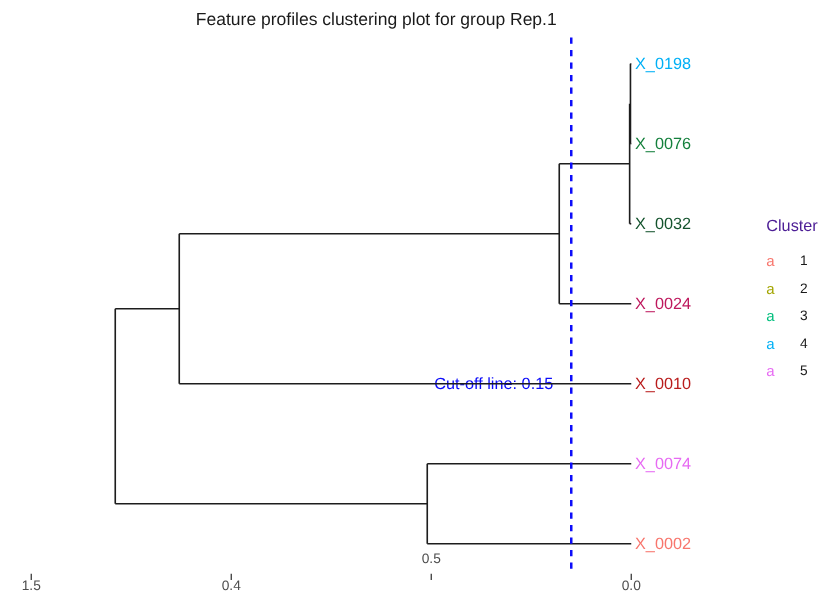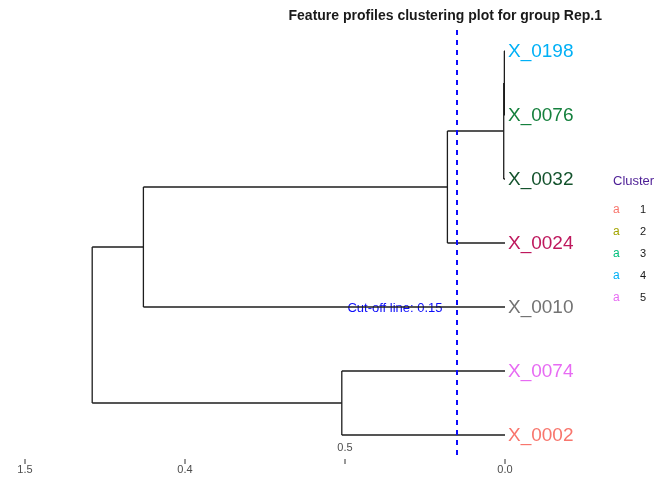--- a/index.html
+++ b/index.html
@@ -8,41 +8,40 @@
   #app {
     position: relative;
     width: 672px; height: 480px;
     background: #ffffff;
     font-family: "Liberation Sans", sans-serif;
     overflow: hidden;
   }
   #plot-title {
     position: absolute;
     top: 7px; left: 0; width: 602px;
-    text-align: right;
+    text-align: center;
     font-size: 14px;
     color: #1a1a1a;
     white-space: nowrap;
-    font-weight: bold;
   }
   #cutoff-label {
     position: absolute;
     z-index: 1;
     font-size: 13px;
     transform: translate(-50%, -50%);
     white-space: nowrap;
   }
   #canvas {
     position: absolute; left: 0; top: 0;
     z-index: 2;
   }
   .leaf-label {
     position: absolute;
     z-index: 3;
-    font-size: 19px;
+    font-size: 13px;
     transform: translateY(-50%);
     white-space: nowrap;
   }
   .tick-label {
     position: absolute;
     z-index: 3;
     font-size: 11px;
     color: #4d4d4d;
     transform: translateX(-50%);
   }
@@ -105,21 +104,21 @@
       <line x1="185" y1="459" x2="185" y2="464" stroke="#333333" stroke-width="1"></line>
       <line x1="345" y1="459" x2="345" y2="464" stroke="#333333" stroke-width="1"></line>
       <line x1="505" y1="459" x2="505" y2="464" stroke="#333333" stroke-width="1"></line>
     </svg>
 
   <div id="leaf-labels">
       <div class="leaf-label" style="left: 508px; top: 51px; color: rgb(0, 176, 246);">X_0198</div>
       <div class="leaf-label" style="left: 508px; top: 115px; color: #15803d;">X_0076</div>
       <div class="leaf-label" style="left: 508px; top: 179px; color: #14532d;">X_0032</div>
       <div class="leaf-label" style="left: 508px; top: 243px; color: #be185d;">X_0024</div>
-      <div class="leaf-label" style="left: 508px; top: 307px; color: #737373;">X_0010</div>
+      <div class="leaf-label" style="left: 508px; top: 307px; color: #b91c1c;">X_0010</div>
       <div class="leaf-label" style="left: 508px; top: 371px; color: rgb(231, 107, 243);">X_0074</div>
       <div class="leaf-label" style="left: 508px; top: 435px; color: rgb(248, 118, 109);">X_0002</div>
     </div>
   <div id="axis">
       <div class="tick-label" style="left: 25px; top: 463px; text-align: right;">1.5</div>
       <div class="tick-label" style="left: 185px; top: 463px;">0.4</div>
       <div class="tick-label" style="left: 345px; top: 441px;">0.5</div>
       <div class="tick-label" style="left: 505px; top: 463px;">0.0</div>
     </div>
 

